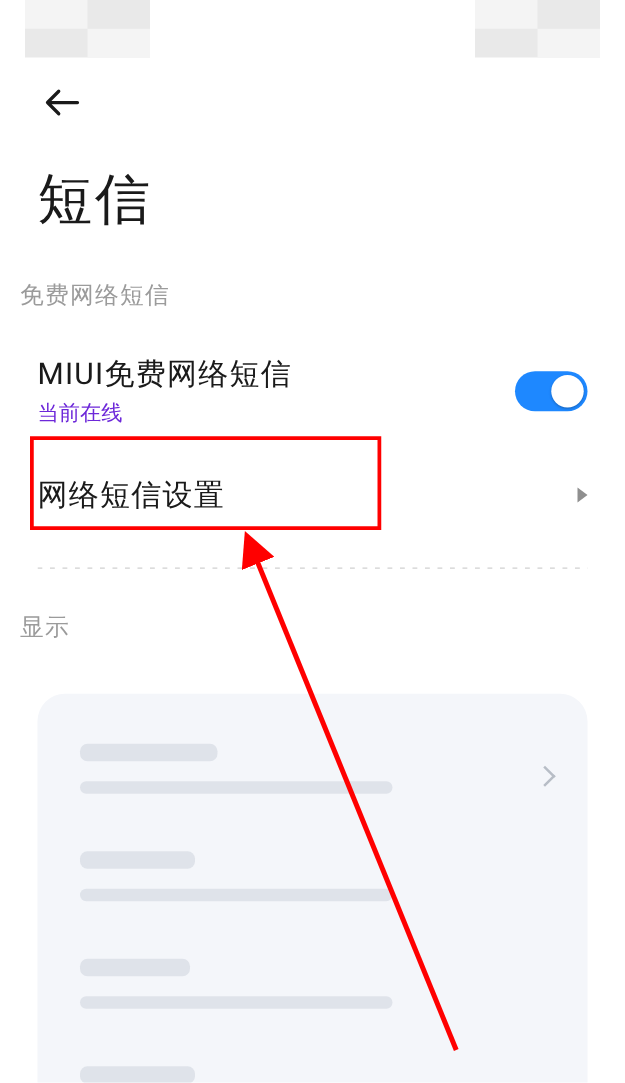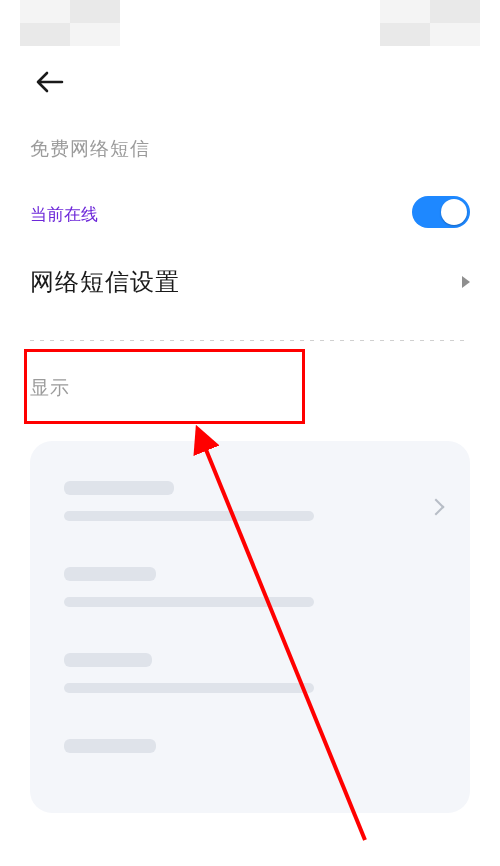--- a/index.html
+++ b/index.html
@@ -35,21 +35,21 @@
   .title{
     font-size:44px;
     font-weight:400;
     letter-spacing:2px;
     margin-top:28px;
   }
 
   .section-label{
     color:#9b9b9b;
     font-size:19px;
-    padding:34px 30px 20px 30px;
+    padding:34px 30px 20px 16px;
     letter-spacing:1px;
   }
 
   .row{
     display:flex;align-items:center;
     padding:14px 30px;
     position:relative;
   }
   .row .row-main{
     flex:1;min-width:0;
@@ -149,26 +149,28 @@
 
 <div class="blur-box left"></div>
 <div class="blur-box right"></div>
 
 <div class="header">
   <div class="back-btn">
     <svg width="30" height="24" viewBox="0 0 30 24">
       <path d="M12 3 L3 12 L12 21 M3 12 L27 12" stroke="#1a1a1a" stroke-width="2.6" fill="none" stroke-linecap="round" stroke-linejoin="round"></path>
     </svg>
   </div>
+  <div class="title">短信</div>
 </div>
 
 <div class="section-label">免费网络短信</div>
 
 <div class="row">
   <div class="row-main">
+    <div class="row-title">MIUI免费网络短信</div>
     <div class="row-sub">当前在线</div>
   </div>
   <div class="toggle">
     <div class="knob"></div>
   </div>
 </div>
 
 <div class="chevron-row">
   <div class="row-title">网络短信设置</div>
   <div class="caret-right"></div>

